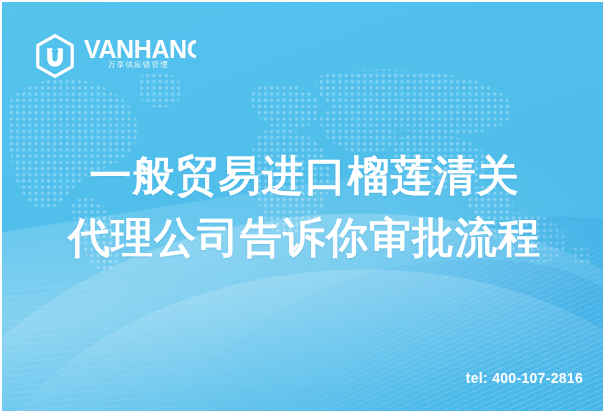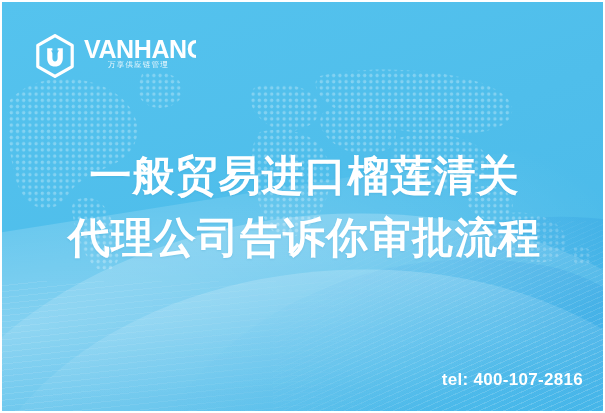--- a/index.html
+++ b/index.html
@@ -157,21 +157,21 @@
     text-shadow: 0 1px 2px rgba(40,140,190,0.18);
   }
   .headline-line { display: block; white-space: nowrap; }
 
   
   .phone {
     position: absolute;
     right: 20px;
     top: 368px;
     color: #ffffff;
-    font-size: 17px;
+    font-size: 14px;
     font-weight: bold;
     letter-spacing: 0.3px;
   }
 </style>
 </head>
 <body>
 
 <div class="banner">
 
   <div class="bg-base"></div>

